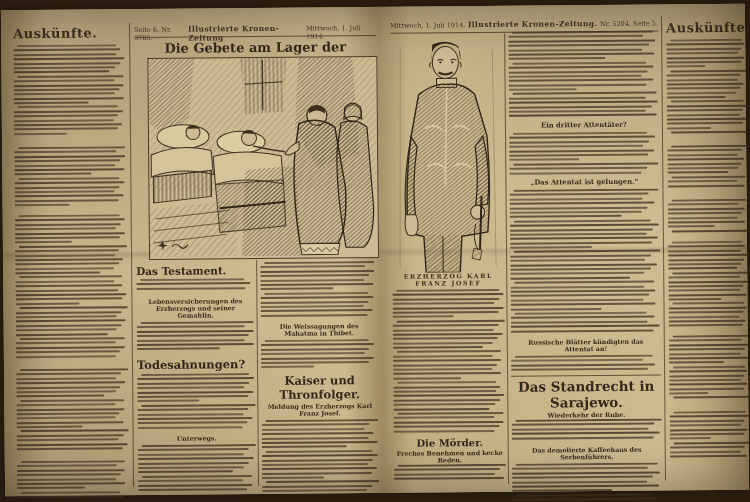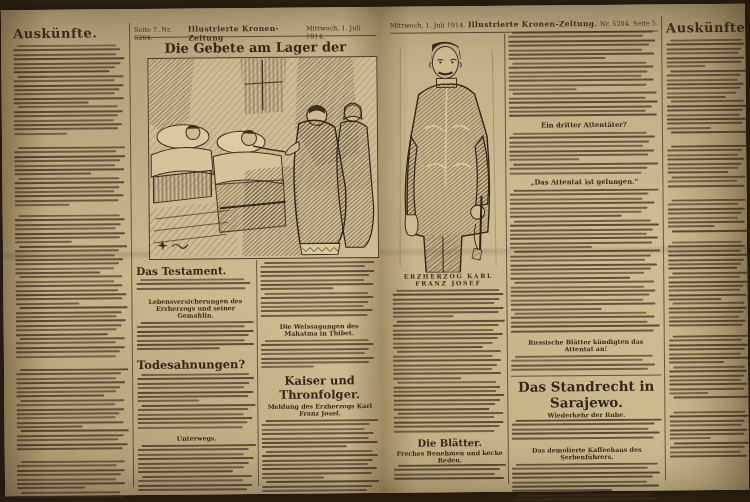--- a/index.html
+++ b/index.html
@@ -158,21 +158,21 @@
         <div class="gl" style="width: 88.5217%; opacity: 0.63;"></div>
         <div class="gl" style="width: 96.3478%; opacity: 0.79;"></div>
         <div class="gl" style="width: 60.6522%; opacity: 0.71;"></div>
         <div class="gl" style="margin-left: 4px; width: 88%; opacity: 0.62;"></div>
         <div class="gl" style="width: 95.8261%; opacity: 0.78;"></div>
       </div>
   </div>
   <div class="vrule" style="left:128px;top:14px;height:464px"></div>
 
   <div class="col ph" style="left:133px;top:16px;width:242px;">
-    <span>Seite 7. Nr. 5204.</span>
+    <span>Seite 6. Nr. 3785.</span>
     <span class="c">Illustrierte Kronen-Zeitung</span>
     <span>Mittwoch, 1. Juli 1914.</span>
   </div>
   <div class="hrule" style="left:133px;top:28px;width:242px"></div>
 
   <div class="col headline" style="left:133px;top:32px;width:242px;font-size:13px;">Die Gebete am Lager der Sterbenden.</div>
 
   <div class="col" style="left:146px;top:49px;width:228px;height:200px;border:1px solid #4a3a26;background:#cdbb93;">
     <svg width="228" height="200" viewBox="0 0 228 200">
       <defs>
@@ -413,21 +413,21 @@
         <div class="gl" style="width: 99.4783%; opacity: 0.86;"></div>
         <div class="gl" style="width: 95.3043%; opacity: 0.77;"></div>
         <div class="gl" style="width: 91.1304%; opacity: 0.69;"></div>
         <div class="gl" style="width: 86.087%; opacity: 0.85;"></div>
         <div class="gl" style="margin-left: 4px; width: 94.7826%; opacity: 0.76;"></div>
         <div class="gl" style="width: 90.6087%; opacity: 0.67;"></div>
         <div class="gl" style="width: 98.4348%; opacity: 0.84;"></div>
         <div class="gl" style="width: 94.2609%; opacity: 0.75;"></div>
         <div class="gl" style="width: 90.087%; opacity: 0.66;"></div>
       </div>
-    <div class="chead" style="font-size:10px">Die Blätter.</div>
+    <div class="chead" style="font-size:10px">Die Mörder.</div>
     <div class="subhead" style="margin:1px 0">Freches Benehmen und kecke Reden.</div>
     <div class="greek" style="height:18px">
         <div class="gl" style="margin-left: 4px; width: 98.9565%; opacity: 0.85;"></div>
         <div class="gl" style="width: 94.7826%; opacity: 0.76;"></div>
         <div class="gl" style="width: 90.6087%; opacity: 0.67;"></div>
         <div class="gl" style="width: 98.4348%; opacity: 0.84;"></div>
       </div>
   </div>
   <div class="vrule" style="left:503px;top:28px;height:450px"></div>
 

